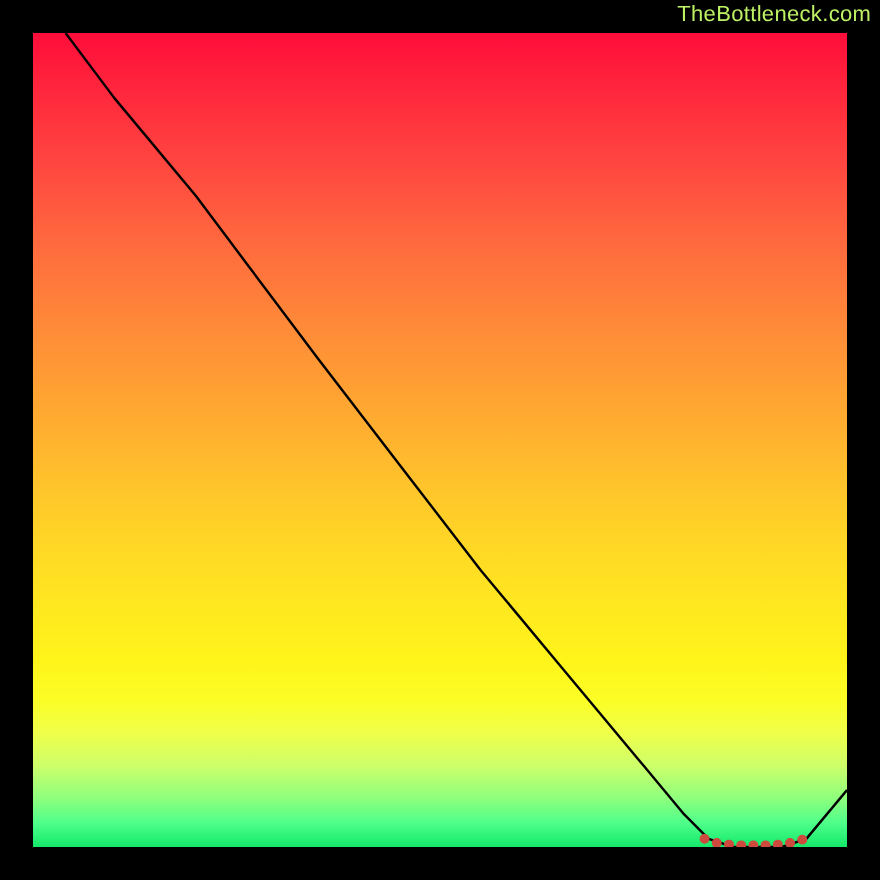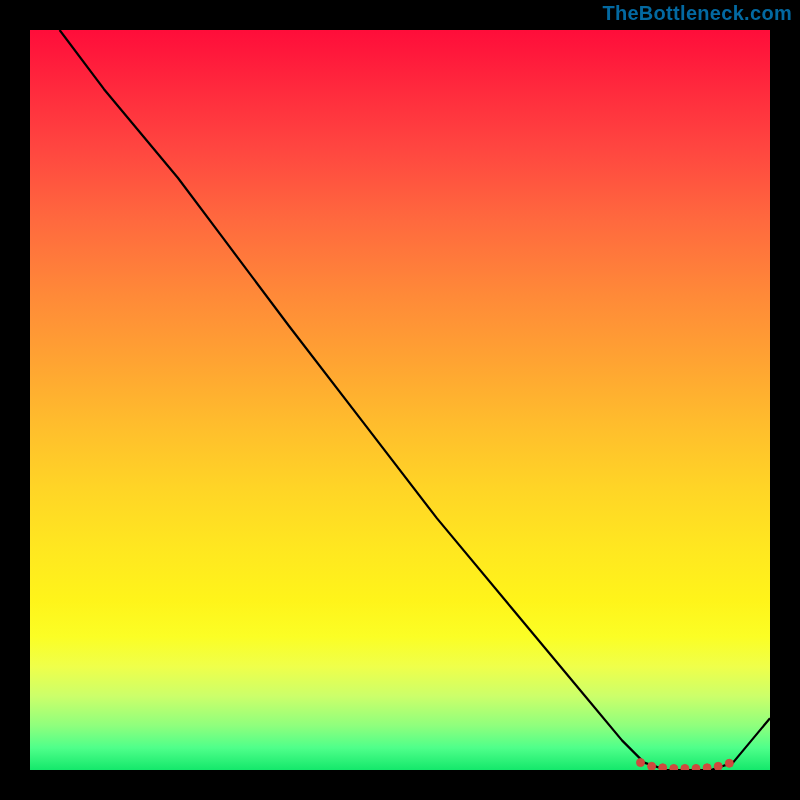--- a/index.html
+++ b/index.html
@@ -8,23 +8,23 @@
     height: 800px;
     background: #000;
     position: relative;
     font-family: Arial, Helvetica, sans-serif;
     overflow: hidden;
   }
   .watermark {
     position: absolute;
     top: 2px;
     right: 8px;
-    color: #0369a1;
+    color: #bef264;
     font-size: 20px;
-    font-weight: 700;
+    font-weight: 400;
     letter-spacing: 0.3px;
     z-index: 5;
   }
   .plot-frame {
     position: absolute;
     left: 30px;
     top: 30px;
     width: 740px;
     height: 740px;
     background: #000;

